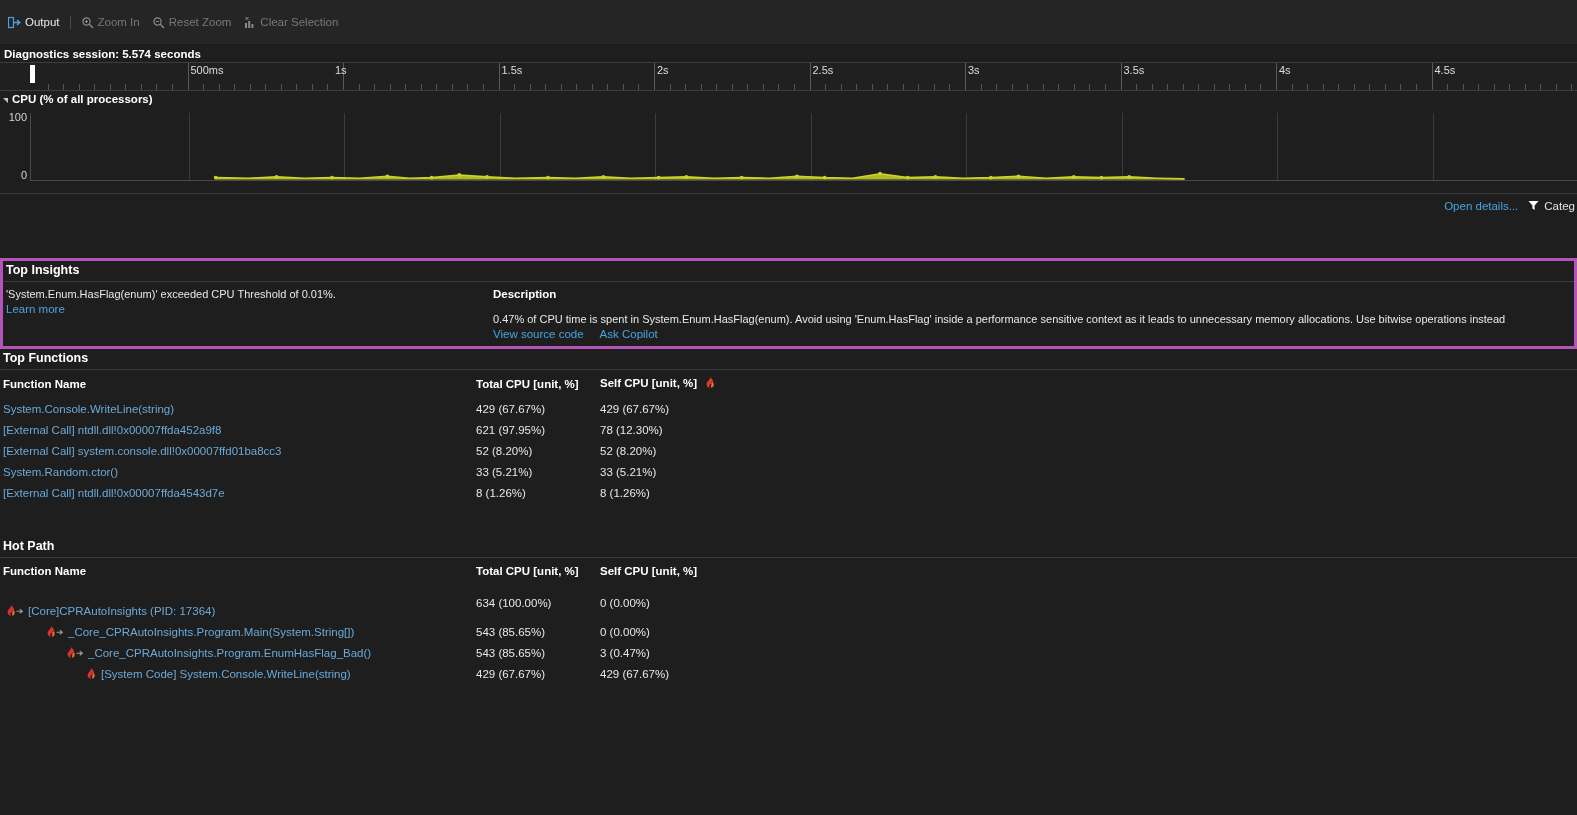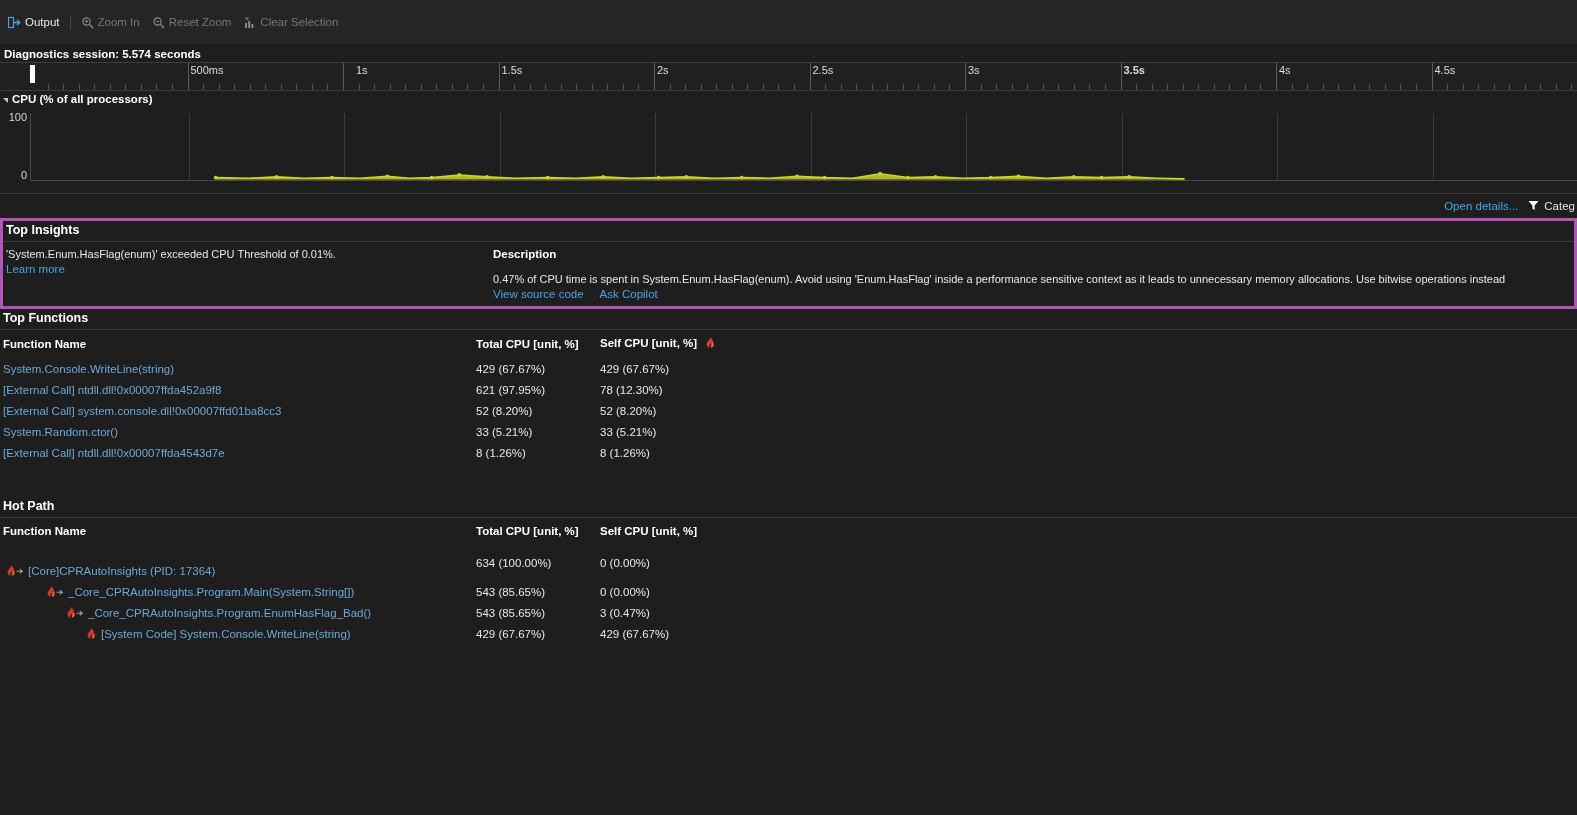--- a/index.html
+++ b/index.html
@@ -174,20 +174,21 @@
     font-weight: bold;
     color: #ffffff;
     padding: 2px 0 4px 3px;
     border-bottom: 1px solid #3a3a3a;
   }
 
   
   .insights-box {
     border: 3px solid #b355b8;
     box-sizing: border-box;
+    margin-top: 40px;
   }
   .insights-inner { padding: 0; background: #1e1e1e; }
   .ins-grid {
     display: grid;
     grid-template-columns: 487px 1fr;
     padding: 6px 0 6px 3px;
   }
   .ins-h {
     font-size: 11.5px;
     font-weight: bold;
@@ -278,31 +279,31 @@
 
   <div class="session-bar">
     <span>Diagnostics session: 5.574 seconds</span>
   </div>
 
   <div class="ruler" id="ruler">
       <div class="cursor" style="left: 30px;"></div>
       <div class="major" style="left: 187.5px;"></div>
       <div class="mlabel" style="left: 187.5px;">500ms</div>
       <div class="major" style="left: 343px;"></div>
-      <div class="mlabel" style="left: 353px;">1s</div>
+      <div class="mlabel" style="left: 332px;">1s</div>
       <div class="major" style="left: 498.5px;"></div>
       <div class="mlabel" style="left: 498.5px;">1.5s</div>
       <div class="major" style="left: 654px;"></div>
       <div class="mlabel" style="left: 654px;">2s</div>
       <div class="major" style="left: 809.5px;"></div>
       <div class="mlabel" style="left: 809.5px;">2.5s</div>
       <div class="major" style="left: 965px;"></div>
       <div class="mlabel" style="left: 965px;">3s</div>
       <div class="major" style="left: 1120.5px;"></div>
-      <div class="mlabel" style="left: 1120.5px; font-weight: bold;">3.5s</div>
+      <div class="mlabel" style="left: 1120.5px;">3.5s</div>
       <div class="major" style="left: 1276px;"></div>
       <div class="mlabel" style="left: 1276px;">4s</div>
       <div class="major" style="left: 1431.5px;"></div>
       <div class="mlabel" style="left: 1431.5px;">4.5s</div>
       <div class="minor" style="left: 47.55px;"></div>
       <div class="minor" style="left: 63.1px;"></div>
       <div class="minor" style="left: 78.65px;"></div>
       <div class="minor" style="left: 94.2px;"></div>
       <div class="minor" style="left: 109.75px;"></div>
       <div class="minor" style="left: 125.3px;"></div>

